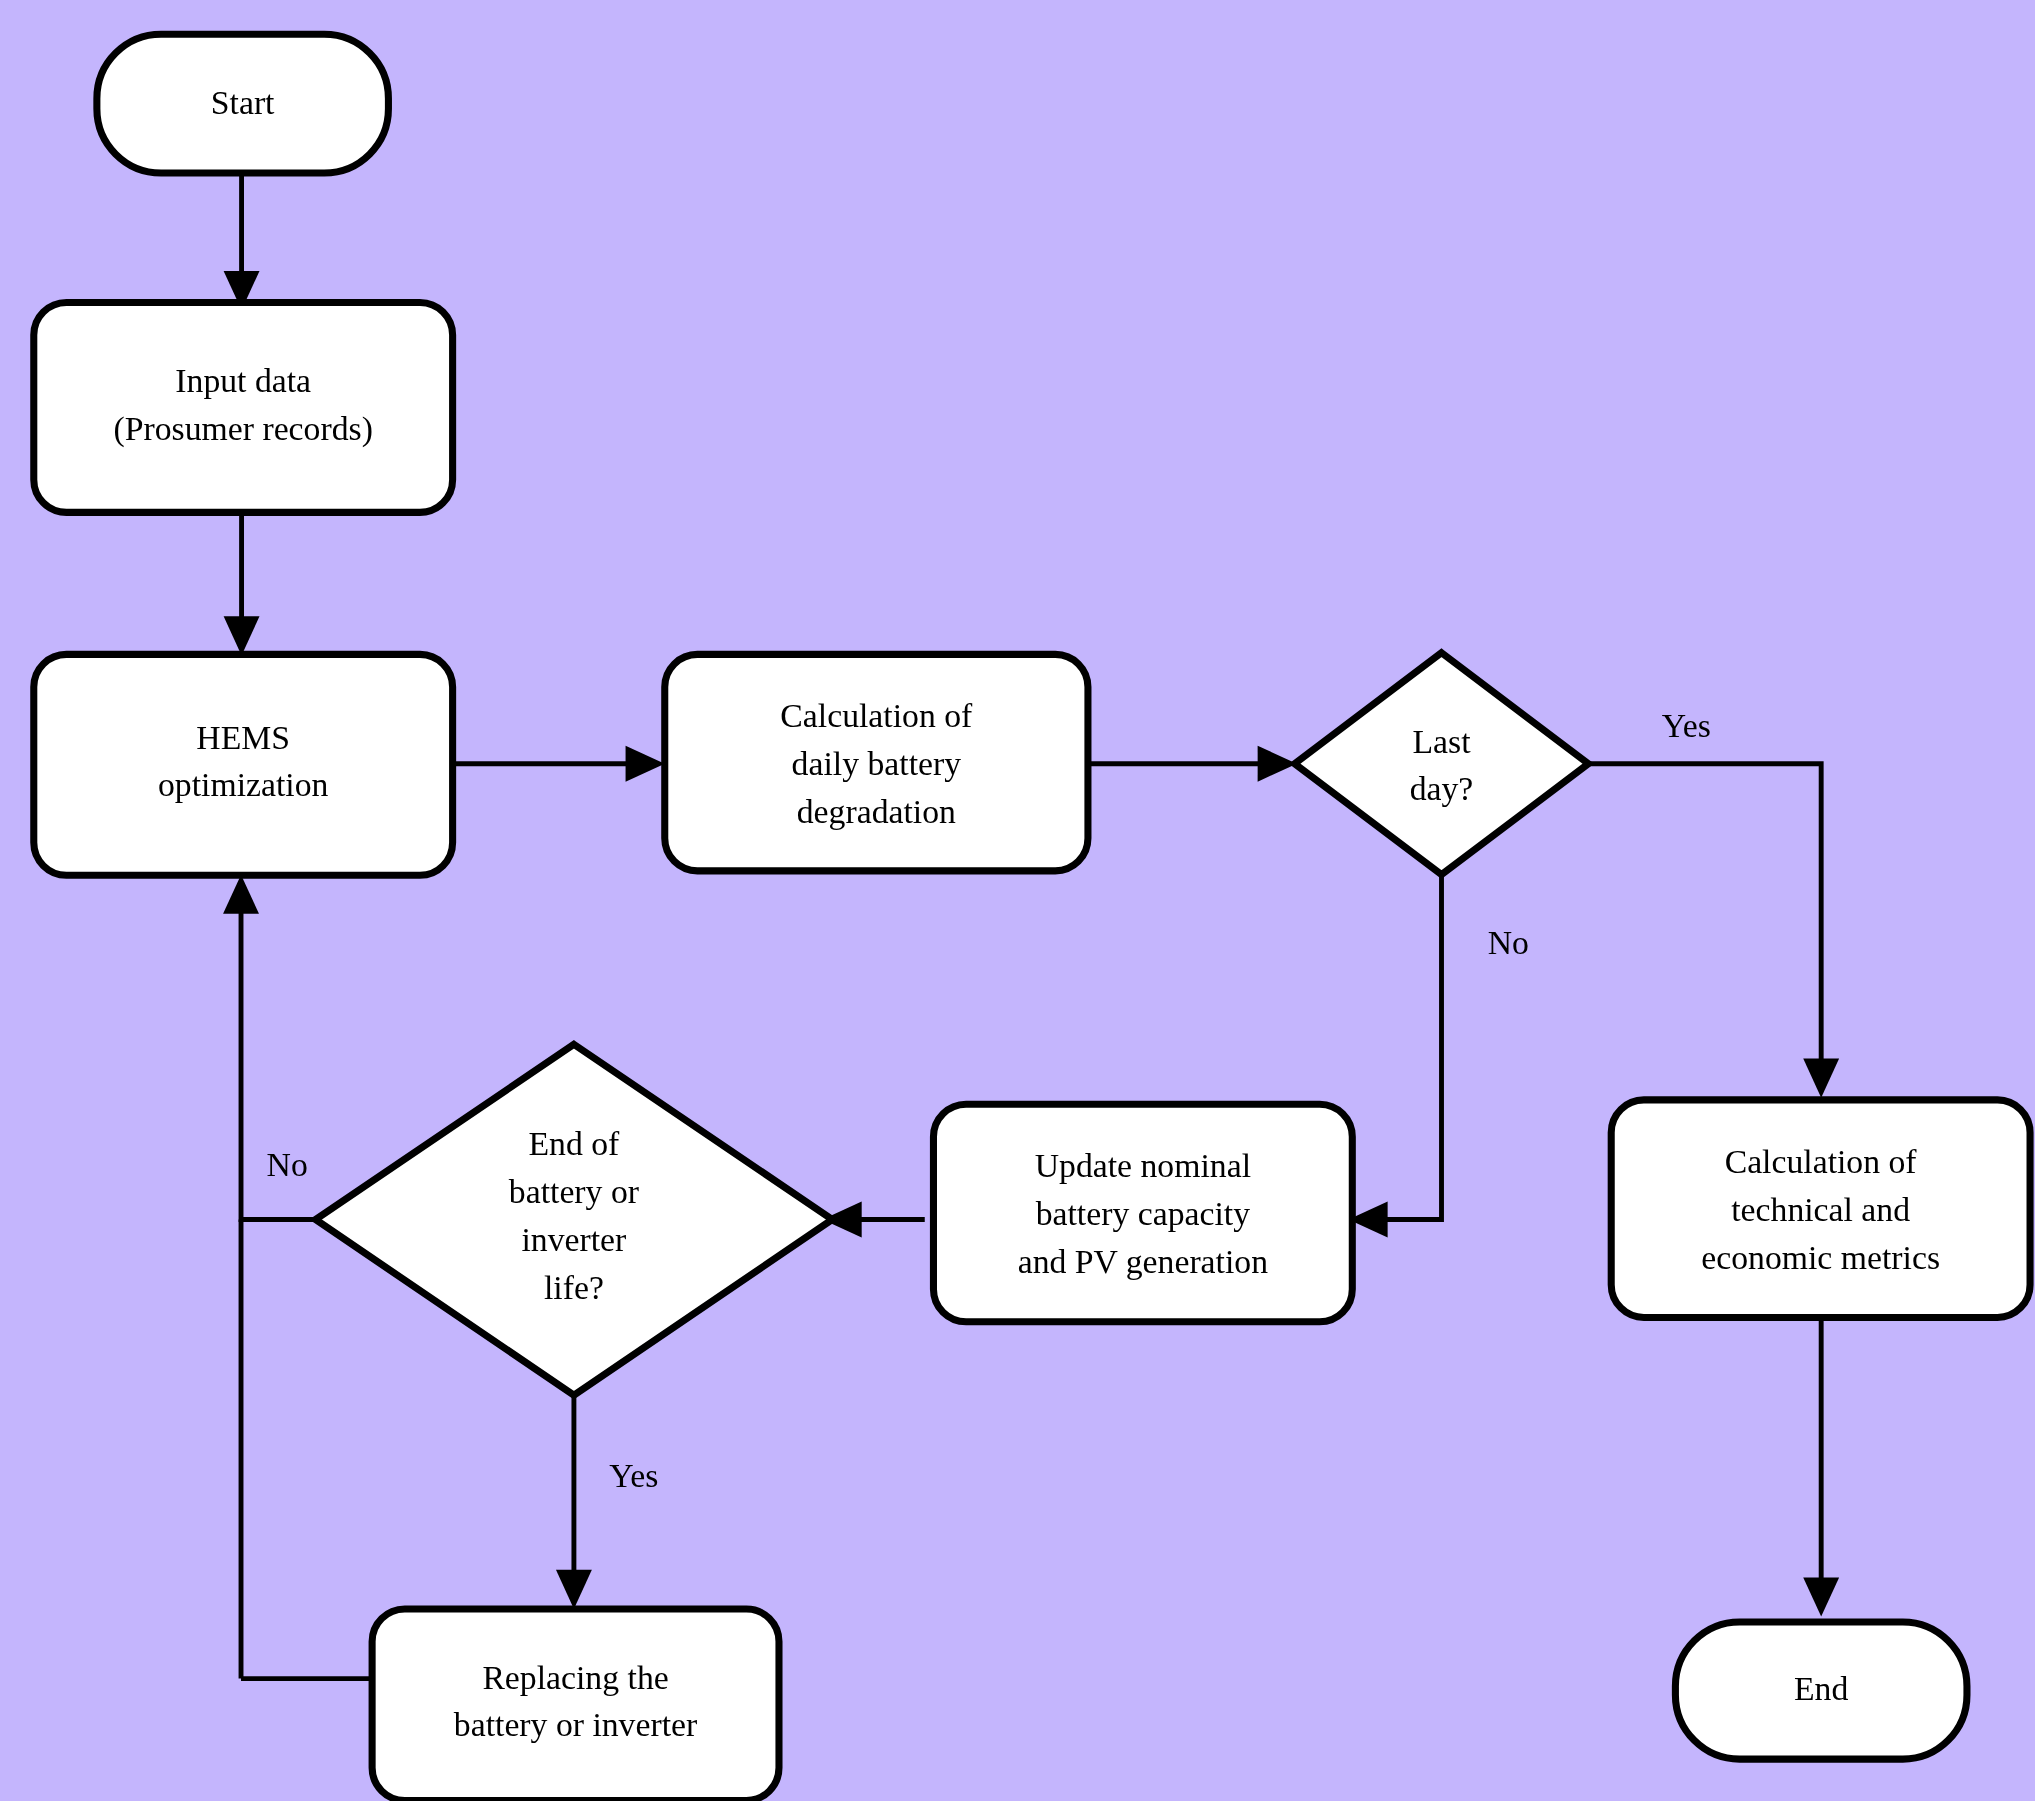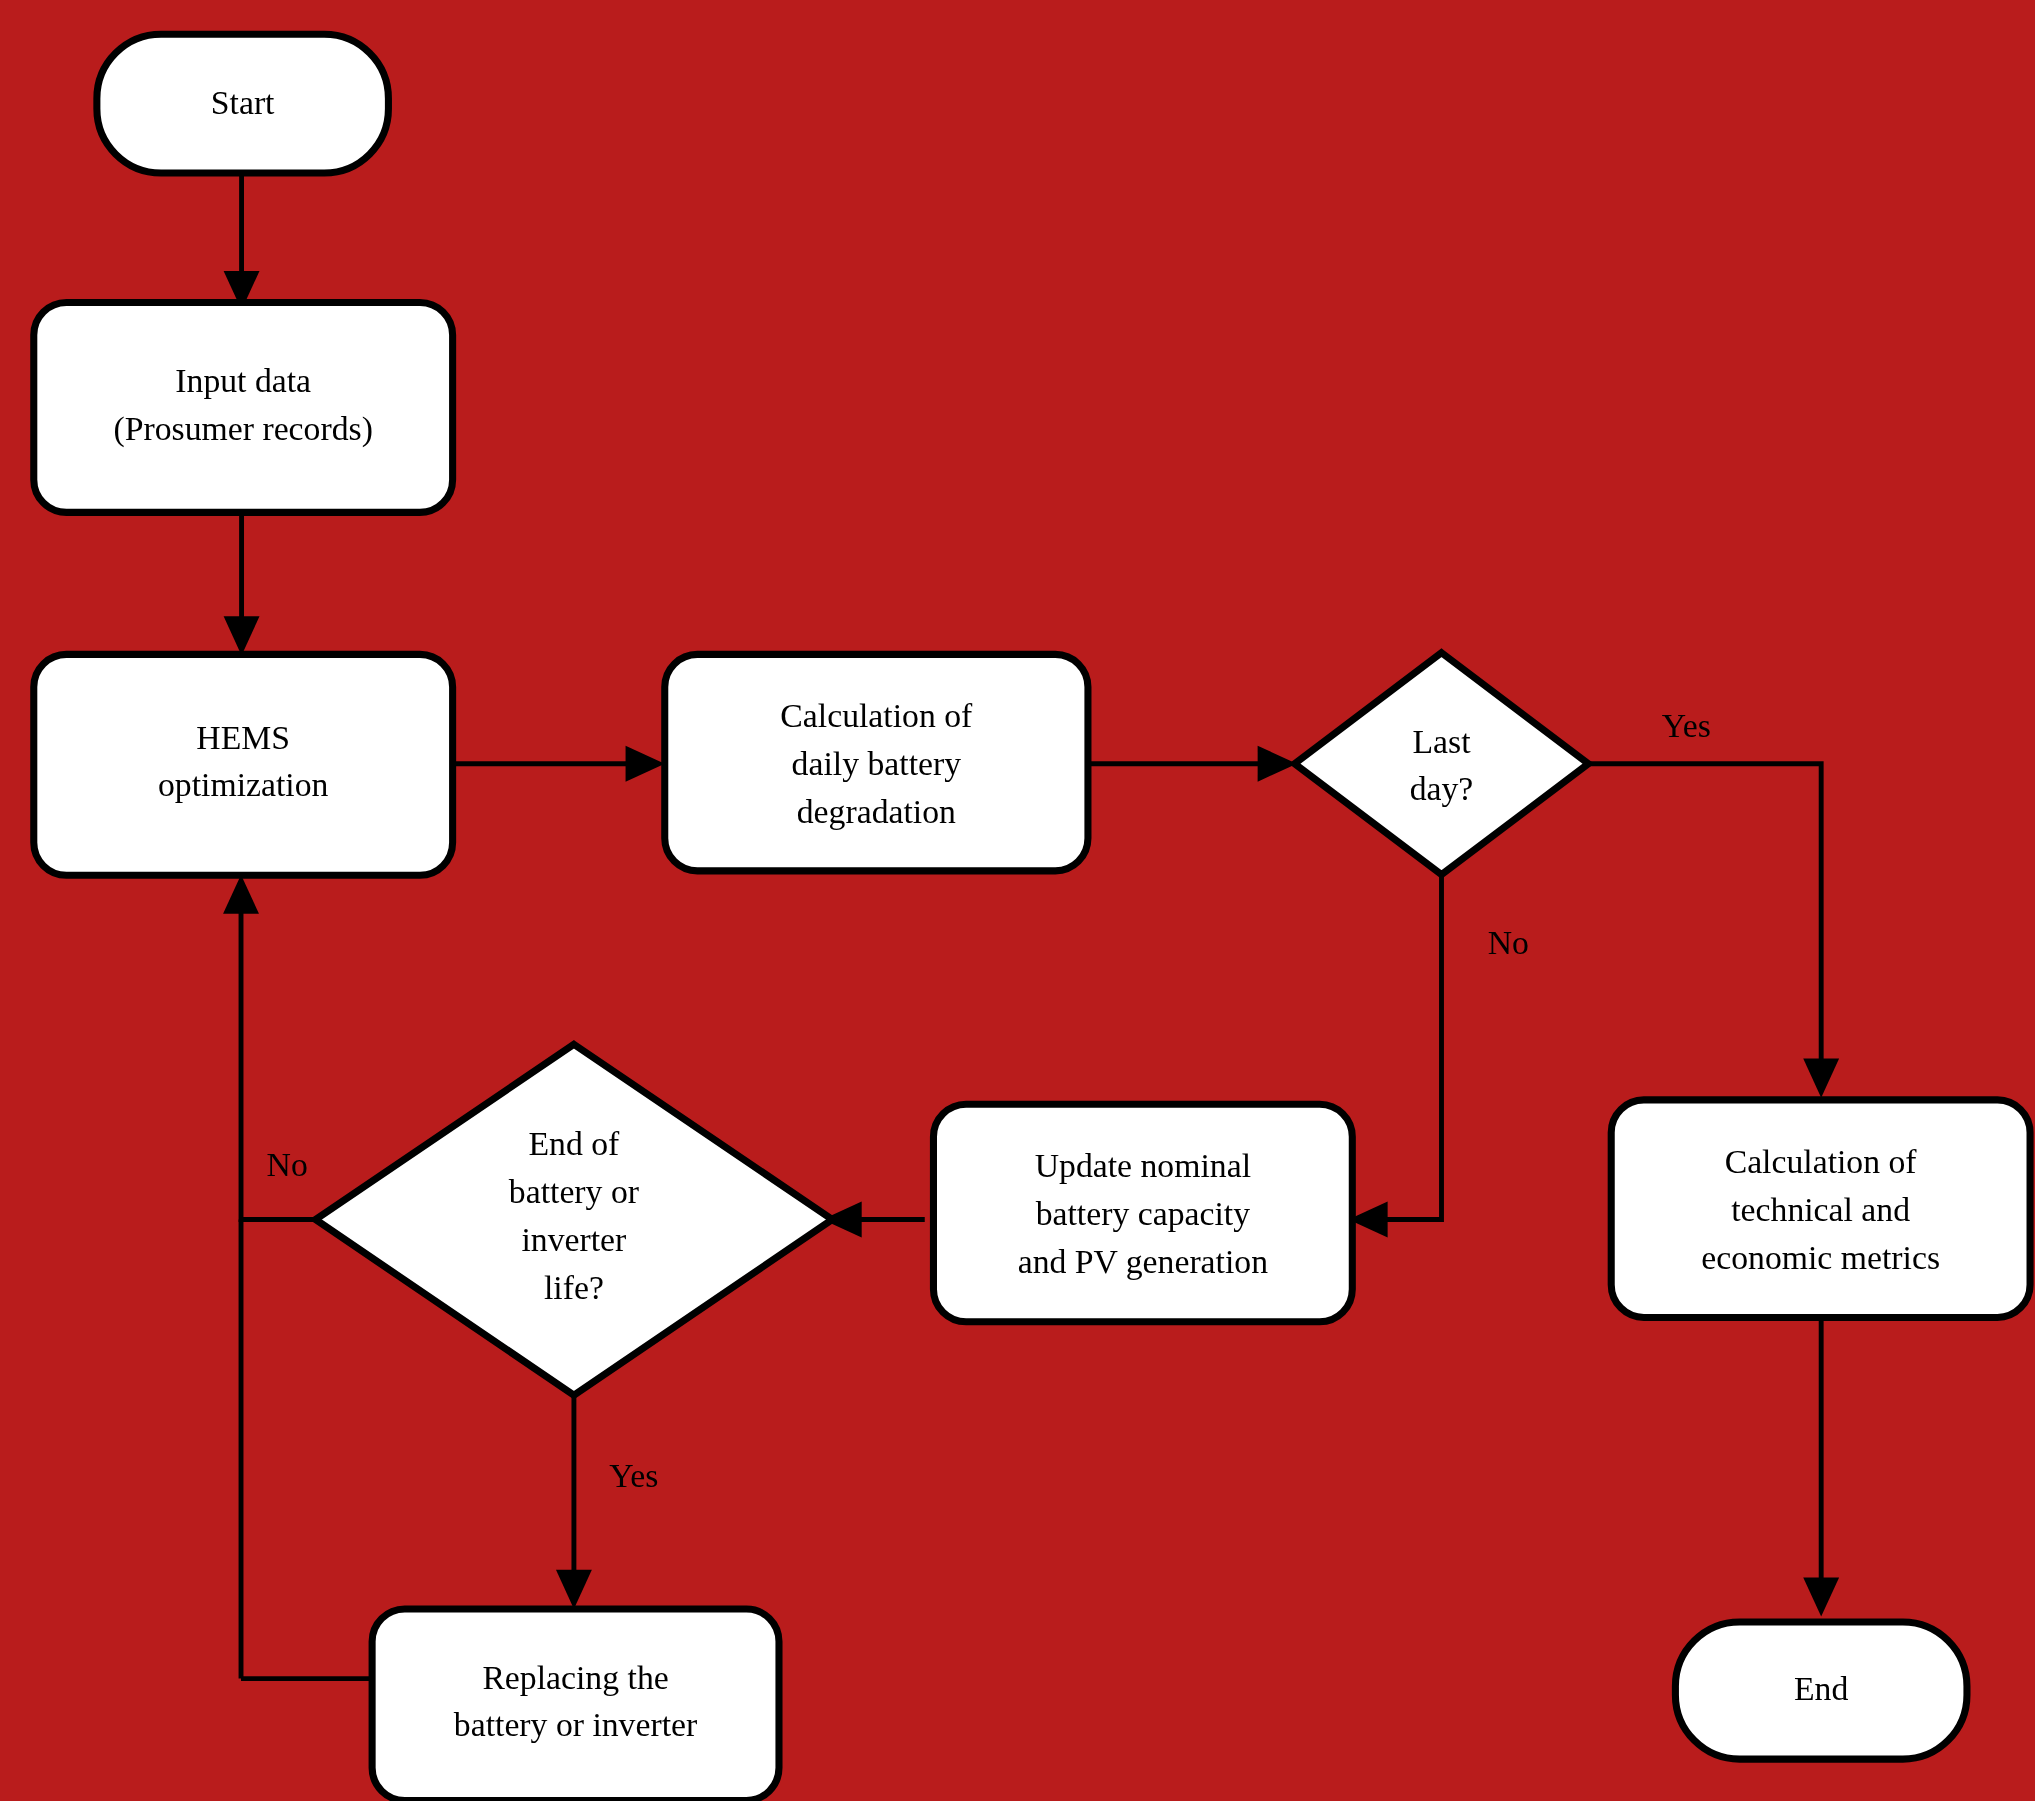--- a/index.html
+++ b/index.html
@@ -10,21 +10,21 @@
   body {
     width: 2035px;
     height: 1801px;
     overflow: hidden;
     font-family: "Liberation Serif", "DejaVu Serif", serif;
   }
   #flowchart-root {
     position: relative;
     width: 2035px;
     height: 1801px;
-    background: #b91c1c;
+    background: #c4b5fd;
   }
   svg.diagram {
     display: block;
     width: 2035px;
     height: 1801px;
   }
   .node-shape {
     fill: #ffffff;
     stroke: #000000;
     stroke-width: 13;

